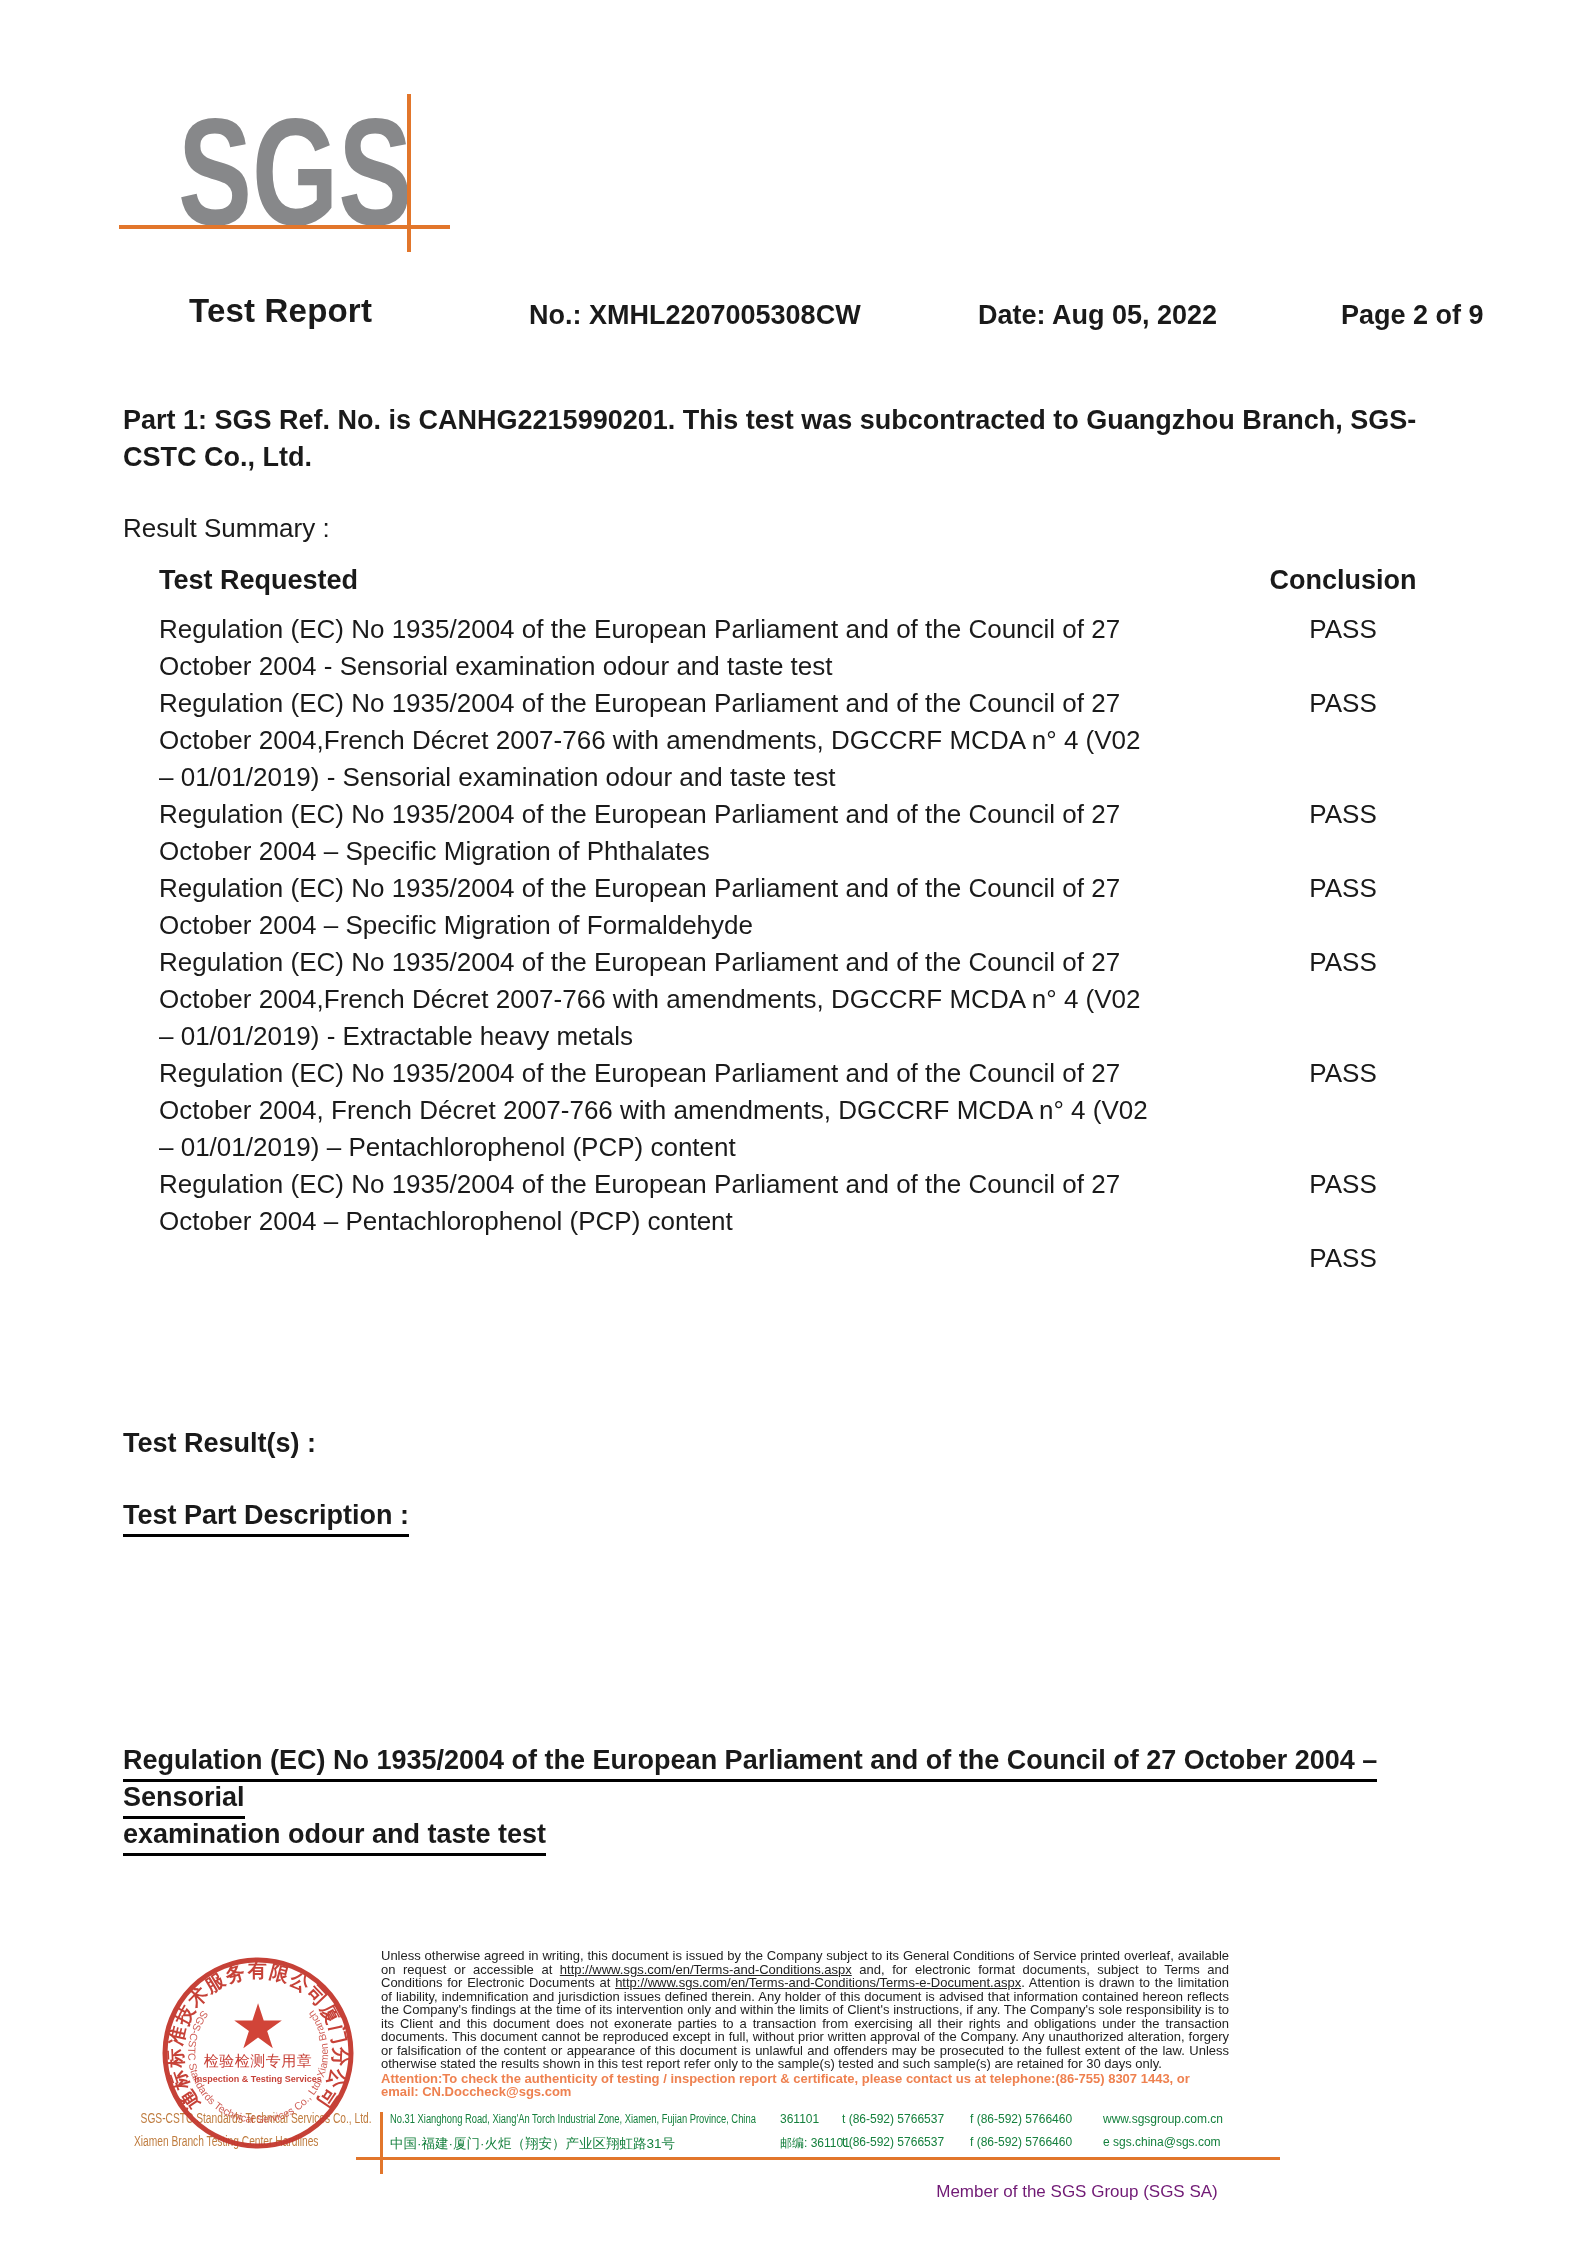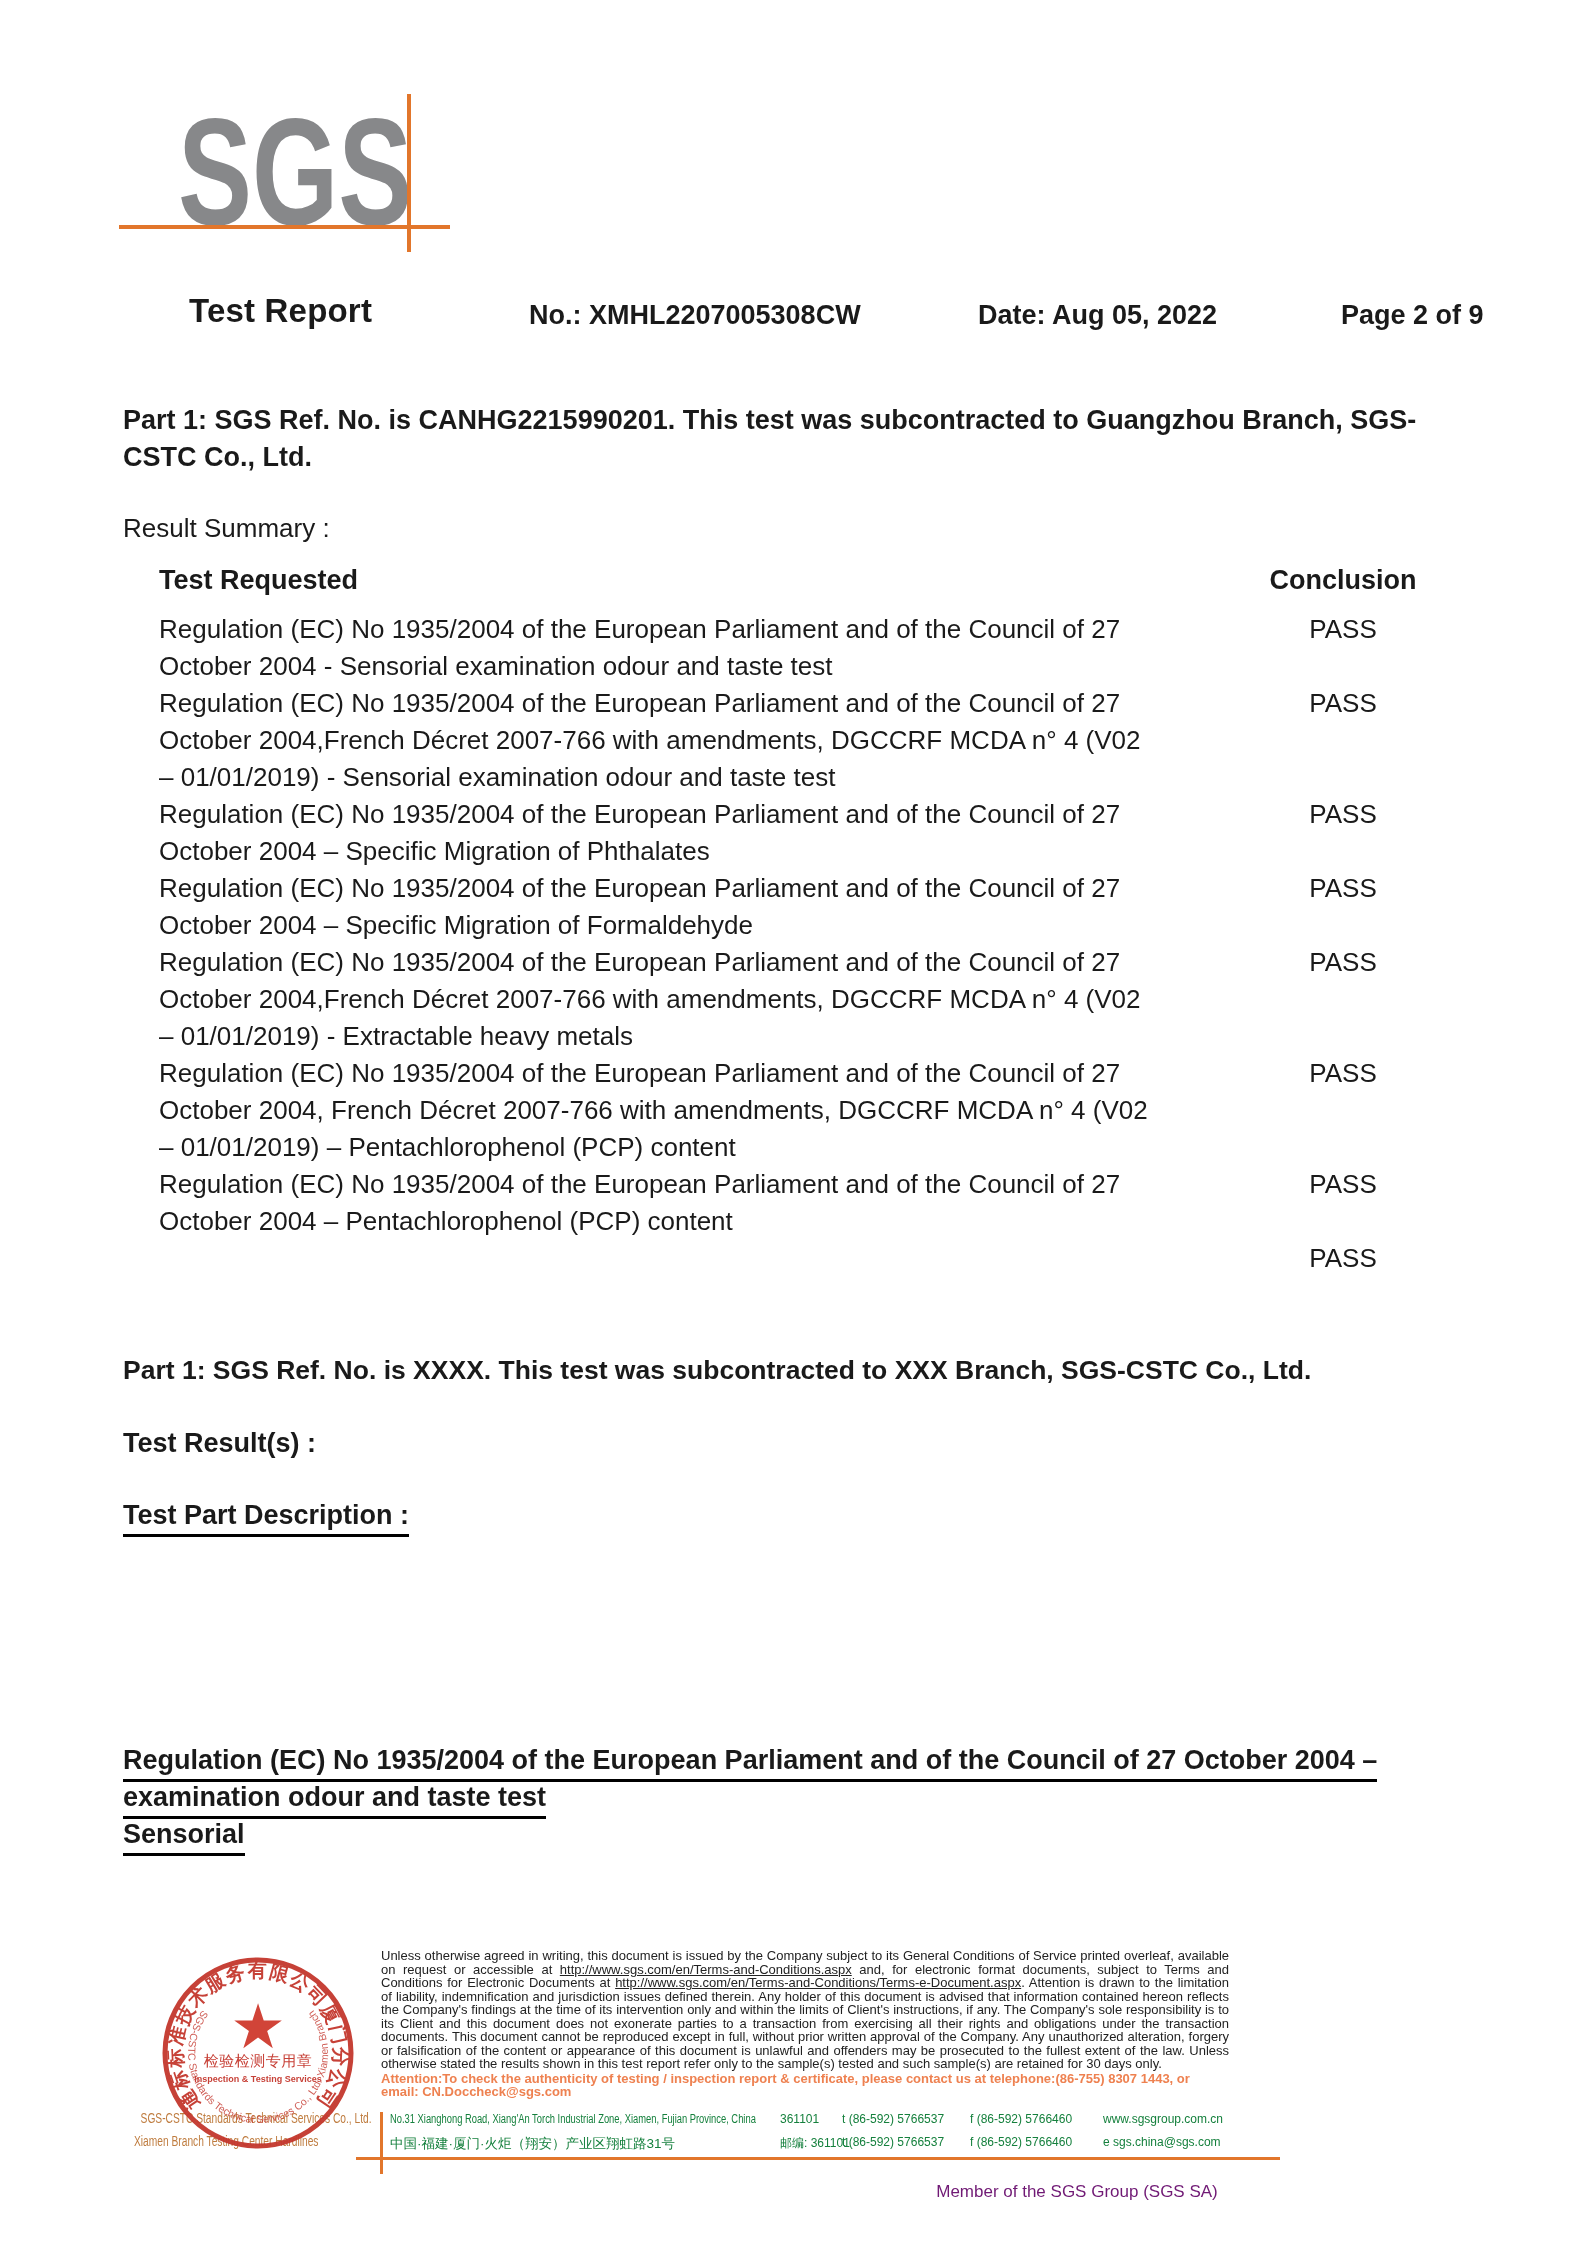--- a/index.html
+++ b/index.html
@@ -137,32 +137,31 @@
     <div class="trow">
       <div class="trow-text">Regulation (EC) No 1935/2004 of the European Parliament and of the Council of 27 October 2004 – Pentachlorophenol (PCP) content</div>
       <div class="trow-pass">PASS</div>
     </div>
 
     <div class="trow">
       <div class="trow-pass">PASS</div>
     </div>
   </div>
 
-  <div class="abs part1-bottom">Part 1: SGS Ref. No. is XXXX. This test was subcontracted to XXX Branch, SGS-CSTC Co., Ltd.</div>
 
   <div class="abs label-bold test-results-label">Test Result(s) :</div>
   <div class="abs label-bold test-part-desc">
     <span class="u-thick">Test Part Description :</span>
   </div>
 
 
   <div class="abs reg-heading">
     <div class="reg-line"><span class="u-thick">Regulation (EC) No 1935/2004 of the European Parliament and of the Council of 27 October 2004 –</span></div>
+    <div class="reg-line"><span class="u-thick">Sensorial</span></div>
     <div class="reg-line"><span class="u-thick">examination odour and taste test</span></div>
-    <div class="reg-line"><span class="u-thick">Sensorial</span></div>
   </div>
 
   <div class="abs company-lines">
     <div class="l1">SGS-CSTC Standards Technical Services Co., Ltd.</div>
     <div>Xiamen Branch Testing Center Hardlines</div>
   </div>
 
   <svg class="abs stamp-svg" viewBox="0 0 200 200">
     <defs>
       <path id="ringPath" d="M 37.7,140.7 A 76,76 0 1 1 162.3,140.7" fill="none"></path>

